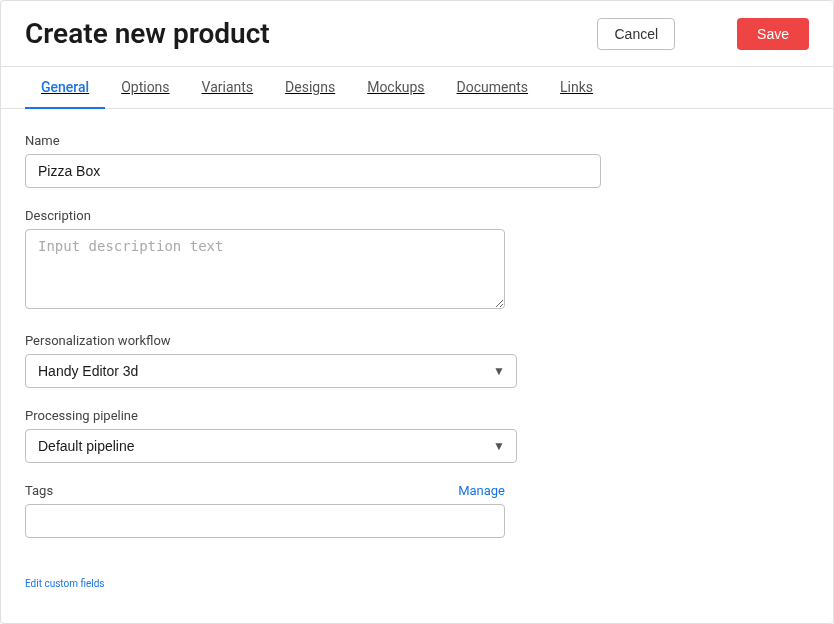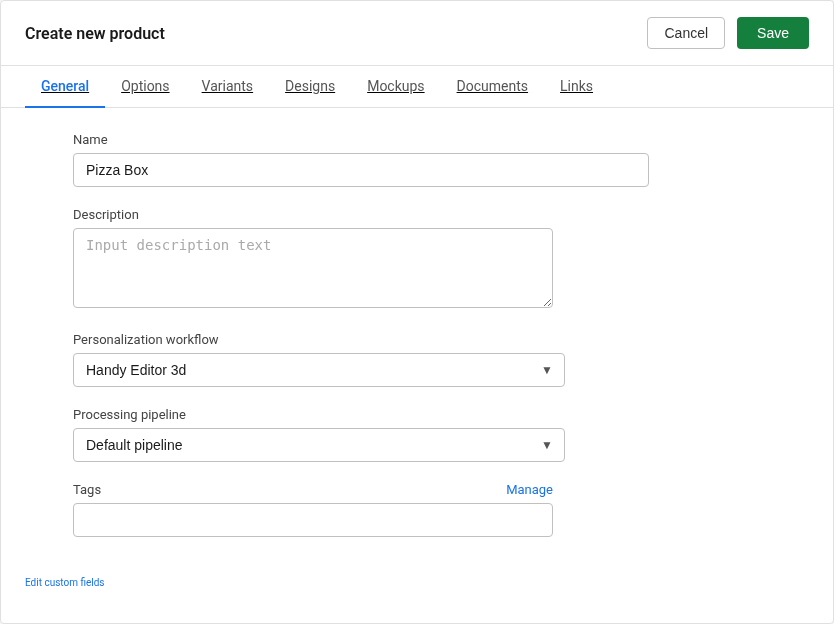--- a/index.html
+++ b/index.html
@@ -30,51 +30,52 @@
     
     .header {
       display: flex;
       align-items: center;
       justify-content: space-between;
       padding: 16px 24px;
       border-bottom: 1px solid #e0e0e0;
     }
 
     .page-title {
-      font-size: 16px;
+      font-size: 28px;
       font-weight: 600;
       color: #1a1a1a;
       text-align: center;
     }
 
     .header-actions {
       display: flex;
       align-items: center;
-      gap: 12px;
+      gap: 28px;
     }
 
     .cancel-button {
       background: transparent;
       border: 1px solid #c0c0c0;
       border-radius: 4px;
       padding: 7px 16px;
       font-size: 14px;
       color: #333;
       cursor: pointer;
     }
 
     .save-button {
-      background: #15803d;
+      background: #ef4444;
       border: none;
       border-radius: 4px;
       padding: 8px 20px;
       font-size: 14px;
       color: #ffffff;
       cursor: pointer;
       font-weight: 500;
+      margin-left: 34px;
     }
 
     
     .tabs {
       display: flex;
       border-bottom: 1px solid #e0e0e0;
       padding: 0 24px;
       text-decoration: underline;
     }
 
@@ -95,21 +96,20 @@
     }
 
     
     .content {
       padding: 24px;
       flex: 1;
     }
 
     .field-group {
       margin-bottom: 20px;
-      margin-left: 48px;
     }
 
     .field-label {
       font-size: 13px;
       color: #444;
       margin-bottom: 6px;
       display: block;
     }
 
     .text-input {

